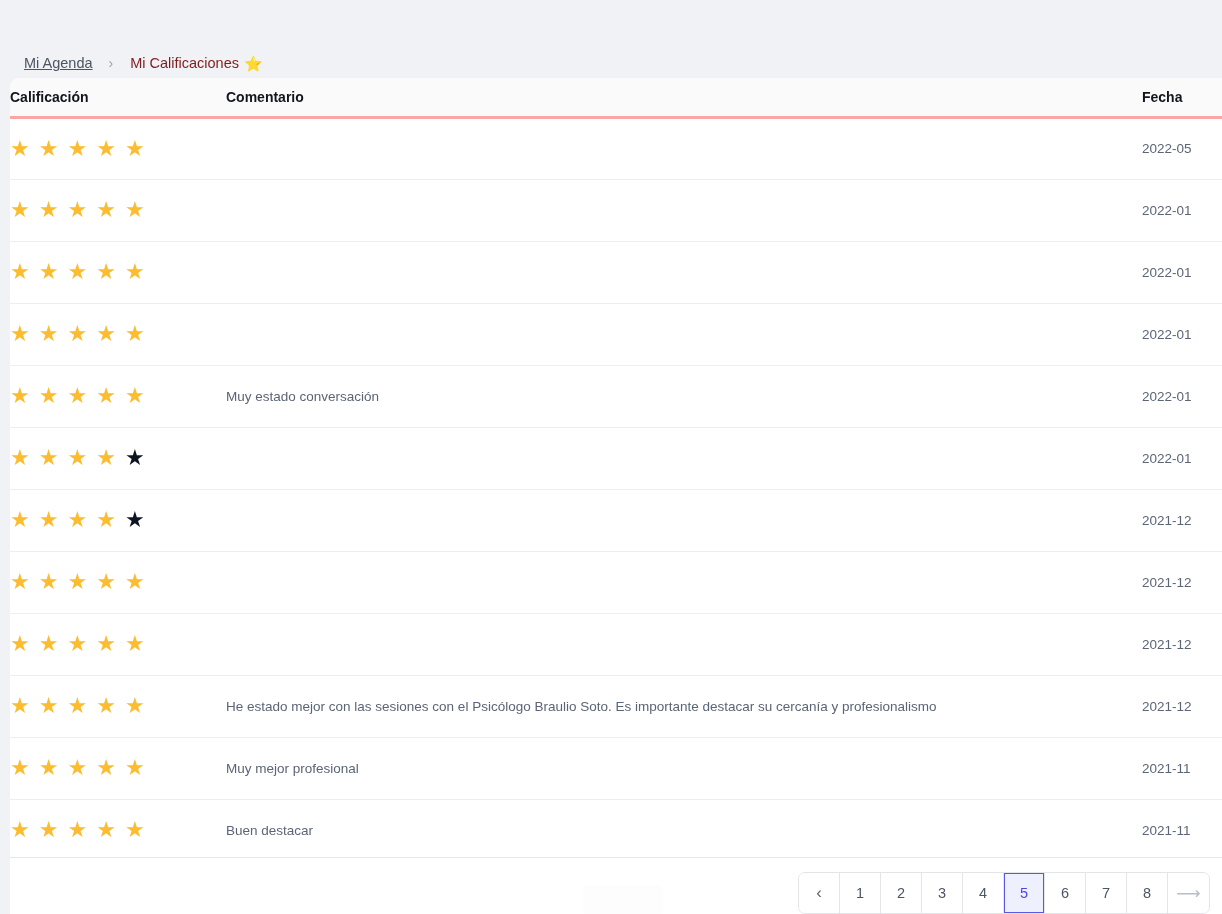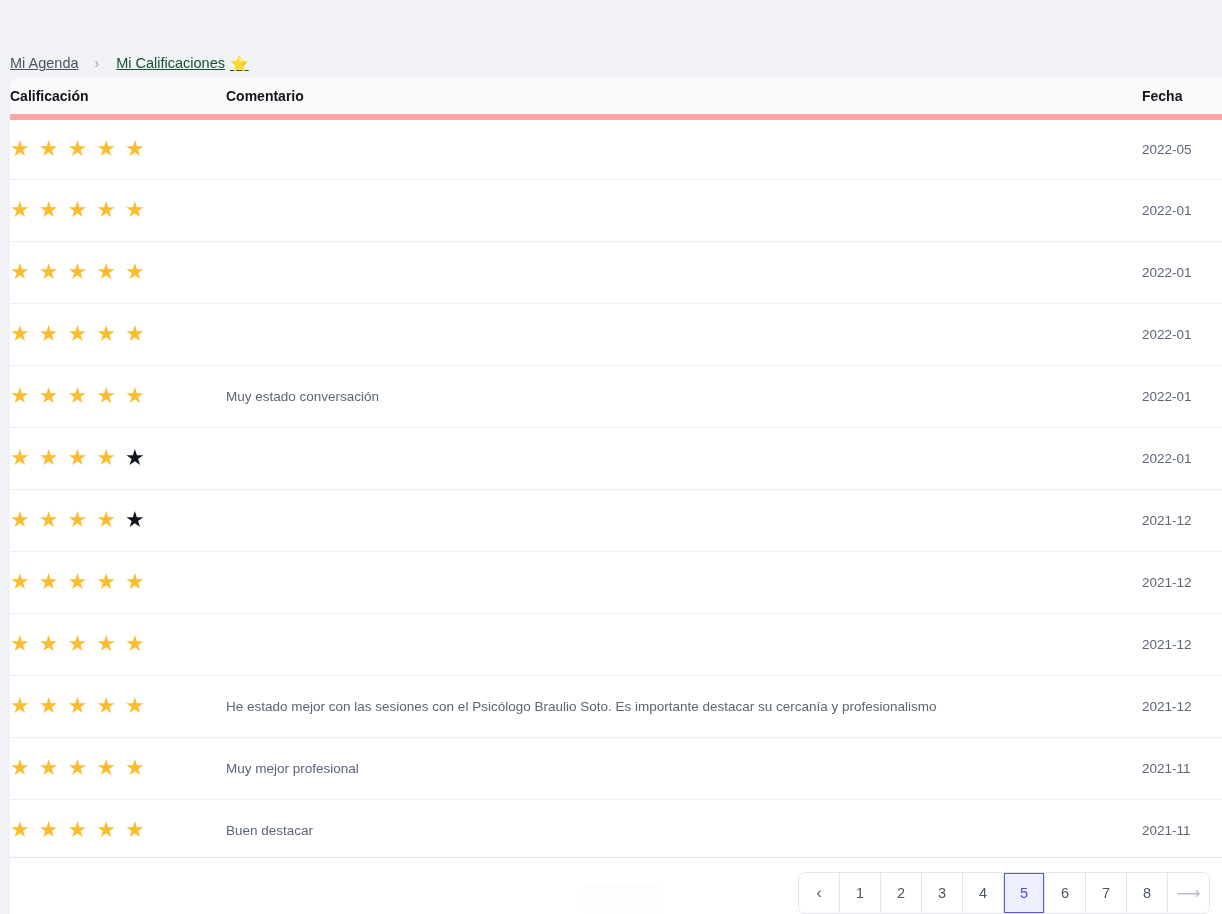--- a/index.html
+++ b/index.html
@@ -18,45 +18,44 @@
     position: relative;
     width: 1222px;
     height: 914px;
     background: #f0f2f5;
   }
 
   
   .breadcrumb {
     position: absolute;
     top: 52px;
-    left: 10px;
+    left: 24px;
     display: flex;
     align-items: center;
     height: 22px;
     font-size: 14.5px;
     color: #4b5563;
     white-space: nowrap;
   }
   .crumb-link {
     color: #4b5563;
     text-decoration: underline;
     cursor: pointer;
   }
   .crumb-sep {
     color: #9aa1ab;
     font-size: 14px;
     margin: 0 17px 0 16px;
     line-height: 1;
   }
   .crumb-current {
-    color: #14532d;
+    color: #7f1d1d;
     display: inline-flex;
     align-items: center;
     gap: 5px;
-    text-decoration: underline;
   }
   .crumb-star {
     font-size: 15px;
     line-height: 1;
   }
 
   
   .table-card {
     position: absolute;
     top: 78px;
@@ -75,21 +74,21 @@
   }
 
   table.ratings thead th {
     background: #fafafa;
     height: 39px;
     padding: 0;
     font-size: 14px;
     font-weight: bold;
     color: #11151c;
     text-align: left;
-    border-bottom: 6px solid #fca5a5;
+    border-bottom: 3px solid #fca5a5;
     vertical-align: middle;
   }
   th.col-rating   { width: 216px; padding-left: 26px; }
   th.col-comment  { width: 916px; padding-left: 2px; }
   th.col-date     { width: 80px;  padding-left: 6px; }
 
   table.ratings tbody td {
     height: 62px;
     padding: 0;
     border-bottom: 1px solid #eceef1;

